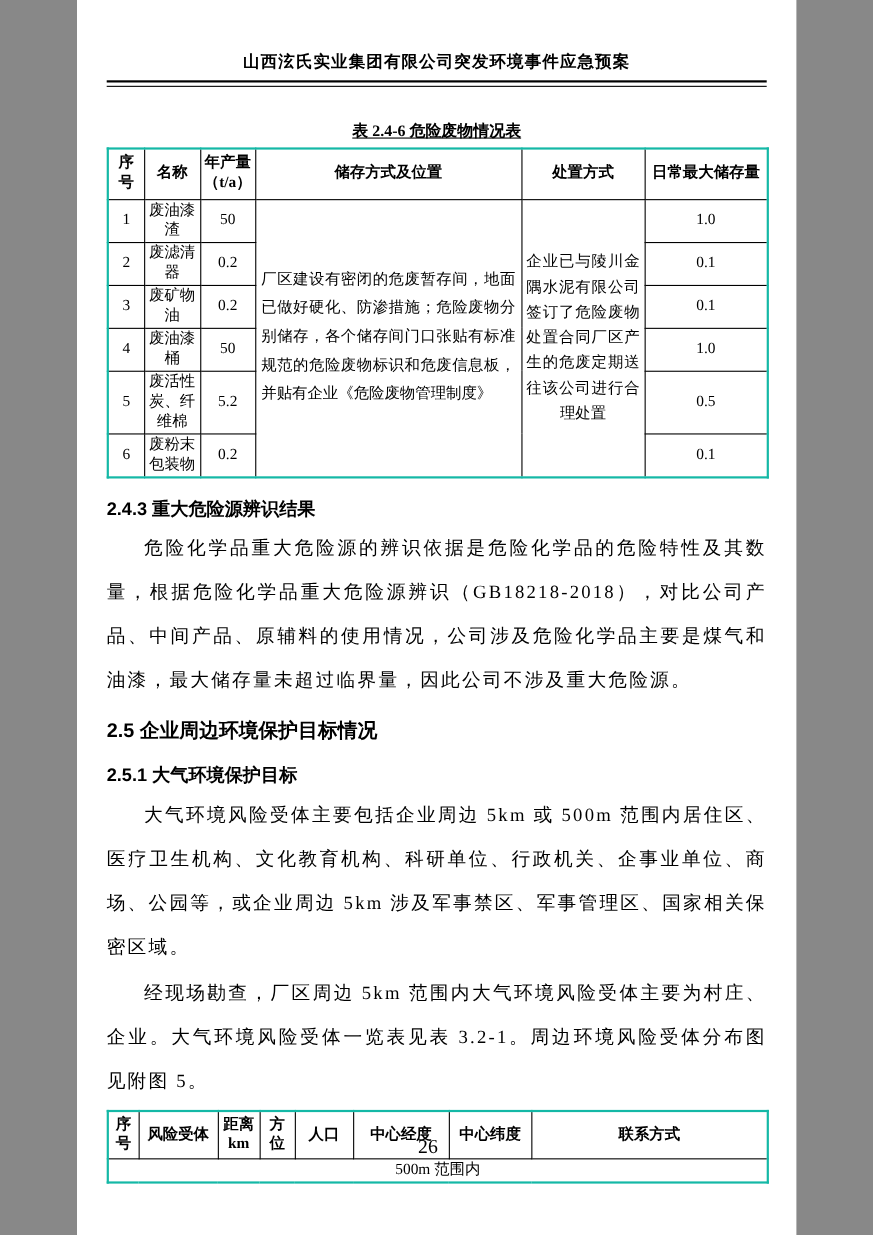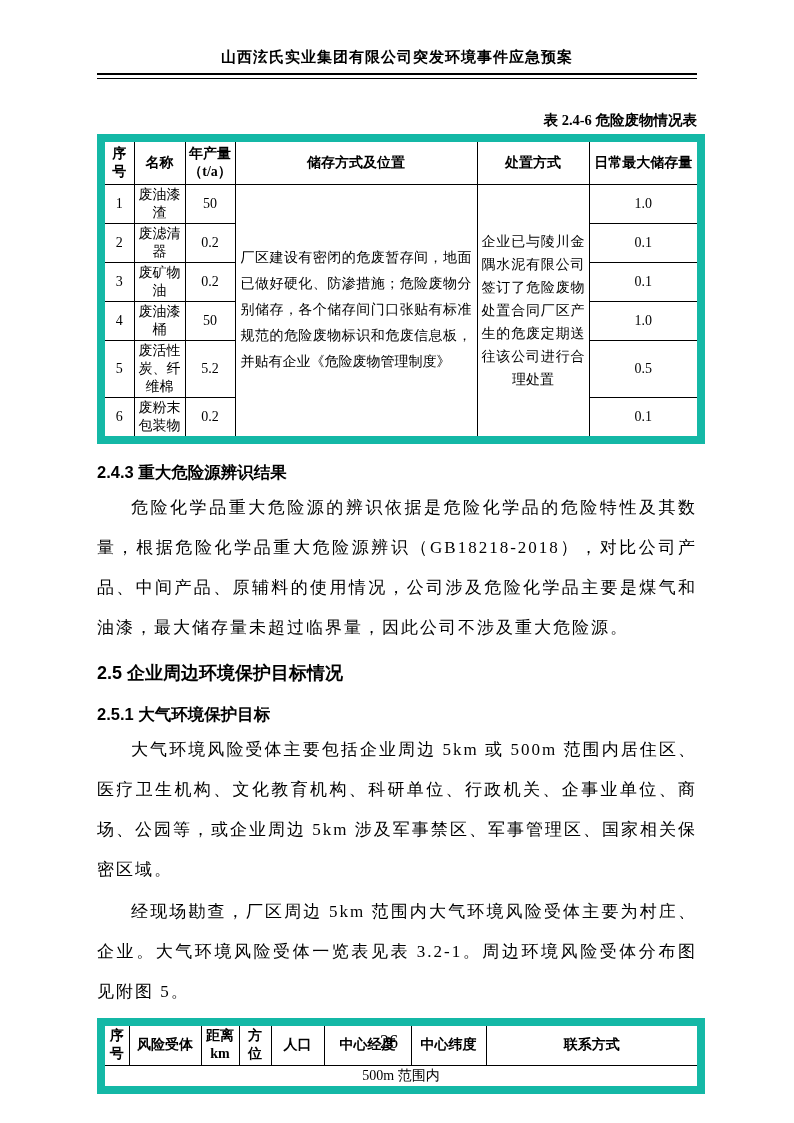--- a/index.html
+++ b/index.html
@@ -1,18 +1,18 @@
 <!DOCTYPE html>
 <html><head>
 <meta charset="utf-8">
 <style>
   html,body{margin:0;padding:0;background:#888;}
   .page{
     position:relative;
-    width:794px;height:1123px;
+    width:654px;height:1123px;
     margin:0 auto;
     background:#ffffff;
     font-family:"Liberation Serif","DejaVu Serif",serif;
     color:#000;
     overflow:hidden;
     box-sizing:border-box;
     padding-top:46px;
   }
   .content{width:600px;margin:0 auto;}
   
@@ -24,24 +24,25 @@
     line-height:22px;
   }
   .header-rule{
     margin-top:5px;
     border-top:2.5px solid #000;
     border-bottom:1.5px solid #000;
     height:3px;
   }
   
   .tbl-caption{
-    text-align:right;
+    text-align:center;
     font-weight:bold;
     font-size:14.5px;
     line-height:18px;
+    text-decoration:underline;
   }
   .cap1{margin-top:32px;}
   .cap2{margin-top:10px;}
   
   table{
     border-collapse:collapse;
     width:600px;
     table-layout:fixed;
     font-size:14px;
   }
@@ -49,21 +50,21 @@
   .t2{margin-top:6px;}
   th,td{
     border:1px solid #000;
     text-align:center;
     vertical-align:middle;
     padding:1px 2px;
     line-height:18px;
     overflow:hidden;
     box-sizing:border-box;
   }
-  table{border:8px solid #14b8a6;}
+  table{border:2px solid #14b8a6;}
   th{font-weight:bold;font-size:14px;line-height:18px;}
   .t1 .hdr-row{height:46px;}
   .t1 .r-sm{height:19px;}
   .t1 .r-5{height:56px;}
   .t1 .r-6{height:36px;}
   .cell-storage{
     text-align:justify;
     text-justify:inter-character;
     padding:3px 5px;
     line-height:26px;

